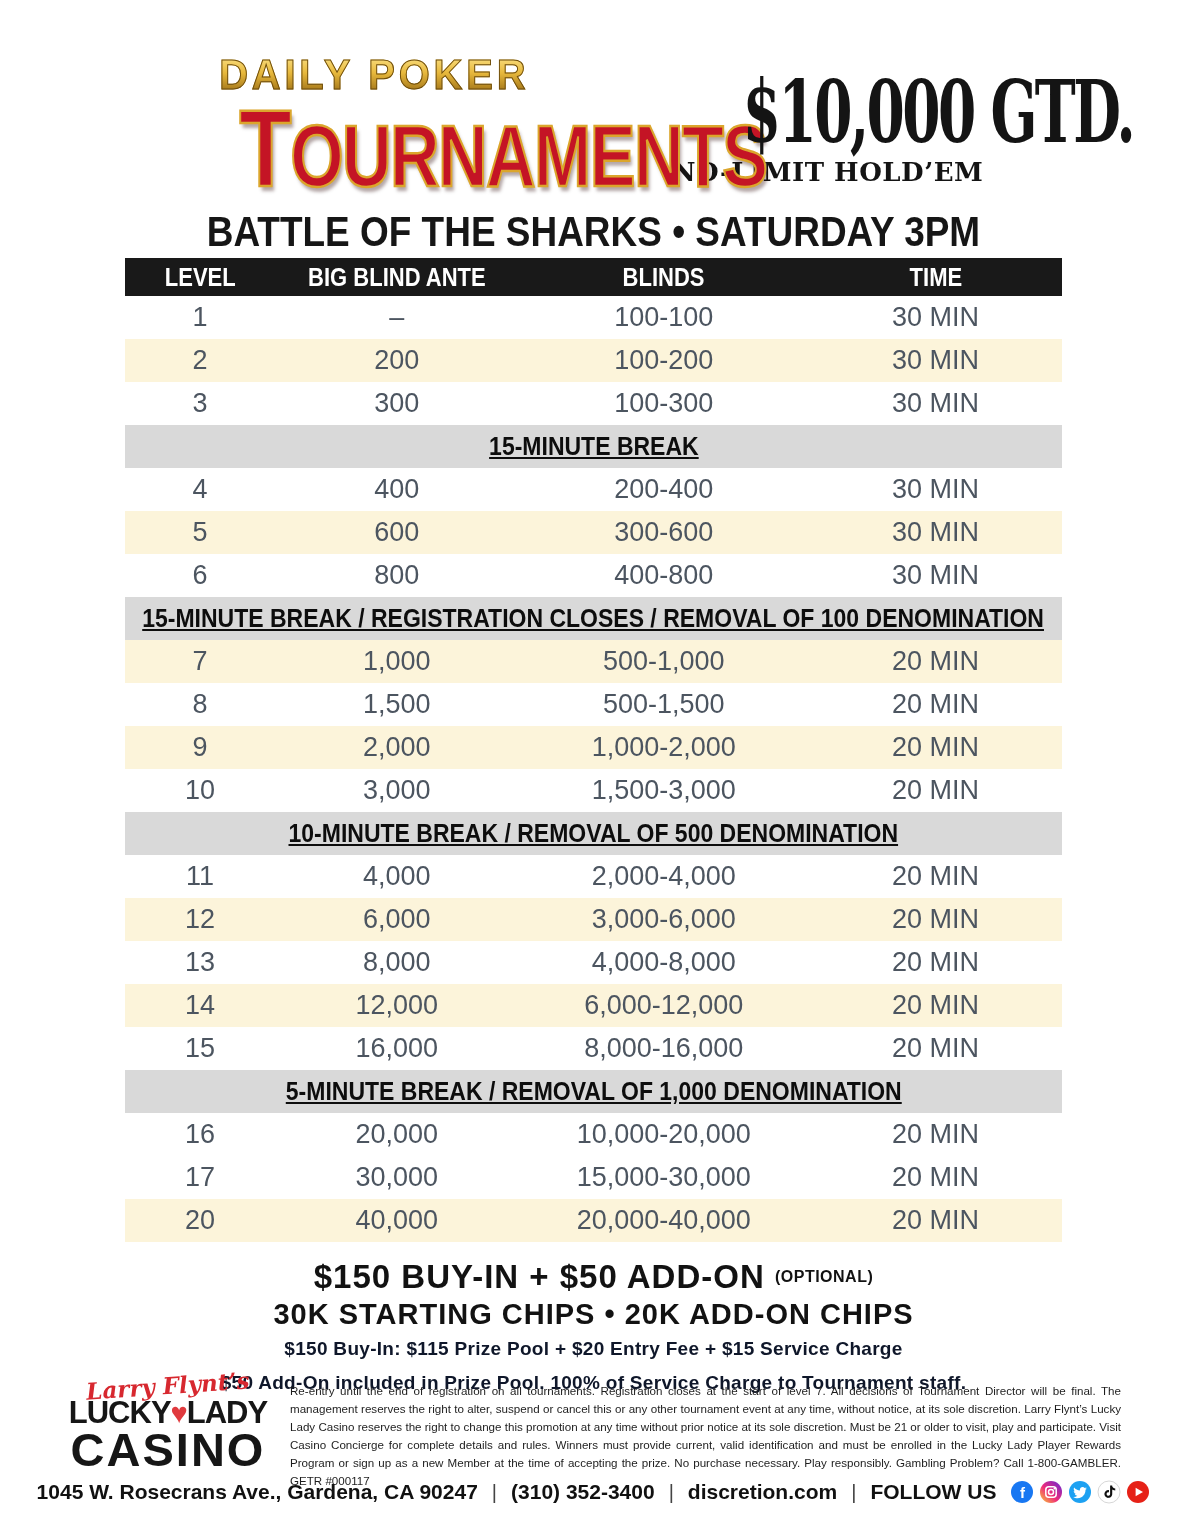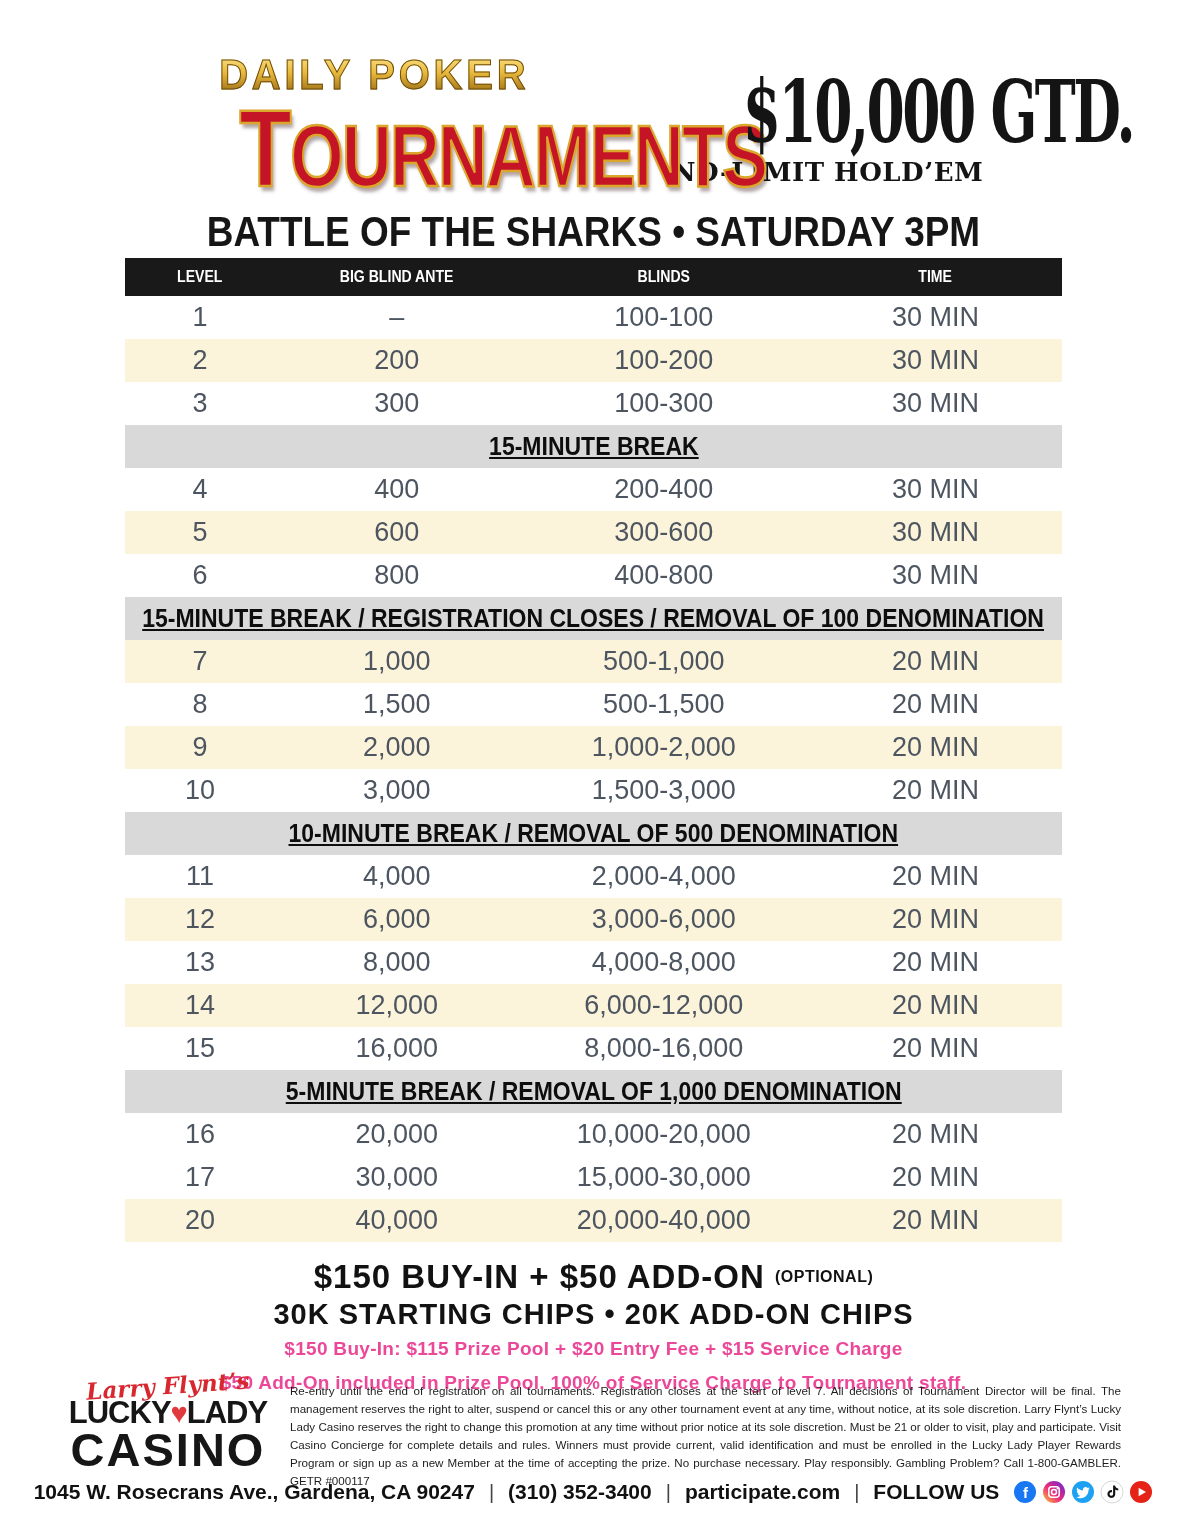--- a/index.html
+++ b/index.html
@@ -48,40 +48,40 @@
   .event-title .cond {
     font-weight:bold; font-size:42px; color:#161616; letter-spacing:0px; transform:scaleX(0.88);
   }
 
   
   .blind-table { position:absolute; top:258px; left:125px; width:937px; }
   .thead {
     display:grid; grid-template-columns:16% 26% 31% 27%; height:38px; align-items:center;
     background:#191919; color:#fff;
   }
-  .thead .cell { text-align:center; font-weight:bold; font-size:16px; }
+  .thead .cell { text-align:center; font-weight:bold; font-size:25px; }
   .thead .cond { transform:scaleX(0.88); }
   .trow.data {
     display:grid; grid-template-columns:16% 26% 31% 27%; height:43px; align-items:center;
   }
   .trow.data .cell { text-align:center; font-size:27px; color:#4c5560; }
   .trow.cream { background:#fcf4da; }
   .trow.white { background:#ffffff; }
   .trow.break {
     height:43px; display:flex; align-items:center; justify-content:center;
     background:#d9d9d9; color:#0d0d0d; font-weight:bold; font-size:25px;text-decoration:underline;
   }
   .trow.break span { display:inline-block; transform:scaleX(0.92); white-space:nowrap; }
 
   
   .buyin { position:absolute; top:1258px; left:0; right:0; text-align:center; color:#121212; }
   .buyin-l1 { font-weight:bold; font-size:33px; letter-spacing:1px; }
   .buyin-l1 .opt { font-size:16px; letter-spacing:0.5px; vertical-align:6px; }
   .buyin-l2 { font-weight:bold; font-size:29px; letter-spacing:1px; margin-top:2px; }
-  .buyin-l3, .buyin-l4 { font-weight:bold; font-size:19px; letter-spacing:0.3px; color:#ec4899; margin-top:7px; }
+  .buyin-l3, .buyin-l4 { font-weight:bold; font-size:19px; letter-spacing:0.3px; color:#0f172a; margin-top:7px; }
   .buyin-l4 { margin-top:12px; }
 
   
   .footer { position:absolute; top:1374px; left:62px; right:66px; display:flex; gap:16px; align-items:flex-start; }
   .ll-logo { width:212px; text-align:center; flex:none; line-height:1; }
   .ll-script {
     font-family:"DejaVu Serif", serif; font-style:italic; font-weight:bold;
     font-size:23px; color:#d7282f; margin-bottom:-2px; transform:rotate(-4deg); display:inline-block;
   }
   .ll-name { font-weight:bold; font-size:31px; color:#161616; letter-spacing:-1px; white-space:nowrap; }
@@ -271,21 +271,21 @@
       <div class="ll-casino">CASINO</div>
     </div>
     <div class="fineprint">Re-entry until the end of registration on all tournaments. Registration closes at the start of level 7. All decisions of Tournament Director will be final. The management reserves the right to alter, suspend or cancel this or any other tournament event at any time, without notice, at its sole discretion. Larry Flynt’s Lucky Lady Casino reserves the right to change this promotion at any time without prior notice at its sole discretion. Must be 21 or older to visit, play and participate. Visit Casino Concierge for complete details and rules. Winners must provide current, valid identification and must be enrolled in the Lucky Lady Player Rewards Program or sign up as a new Member at the time of accepting the prize. No purchase necessary. Play responsibly. Gambling Problem? Call 1-800-GAMBLER. GETR #000117</div>
   </div>
 
   <div class="contact">
     <span>1045 W. Rosecrans Ave., Gardena, CA 90247</span>
     <span class="sep">|</span>
     <span>(310) 352-3400</span>
     <span class="sep">|</span>
-    <span>participate.com</span>
+    <span>discretion.com</span>
     <span class="sep">|</span>
     <span>FOLLOW US</span>
     <span class="socials">
       <span>
         <svg width="24" height="24" viewBox="0 0 24 24">
             <circle cx="12" cy="12" r="11" fill="#1877f2"></circle>
             <text x="12.5" y="17.5" text-anchor="middle" font-family="Liberation Sans, sans-serif" font-size="15" font-weight="bold" fill="#fff">f</text>
           </svg>
       </span>
       <span>

